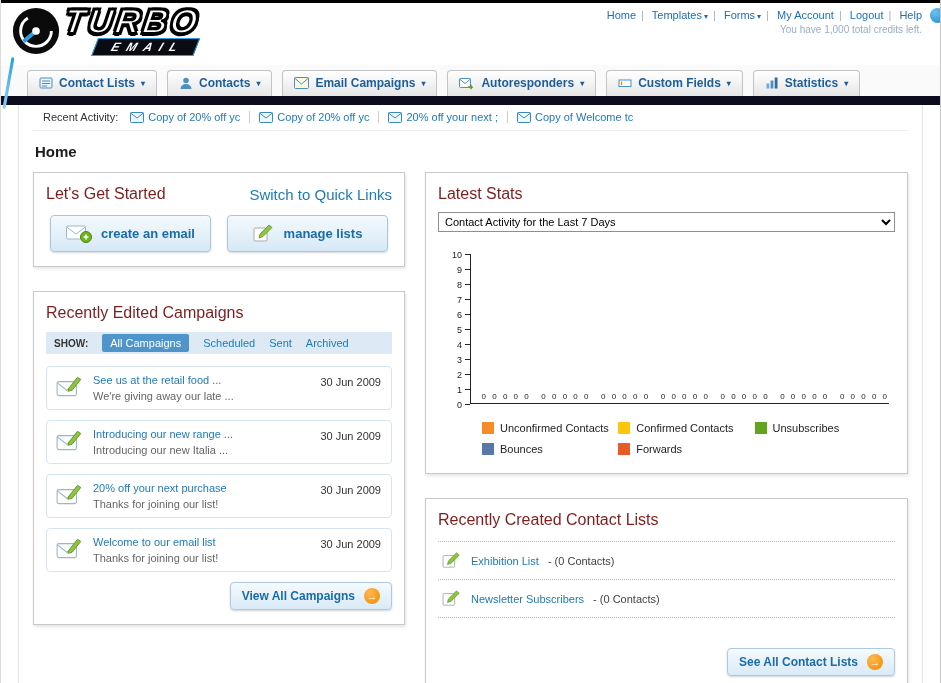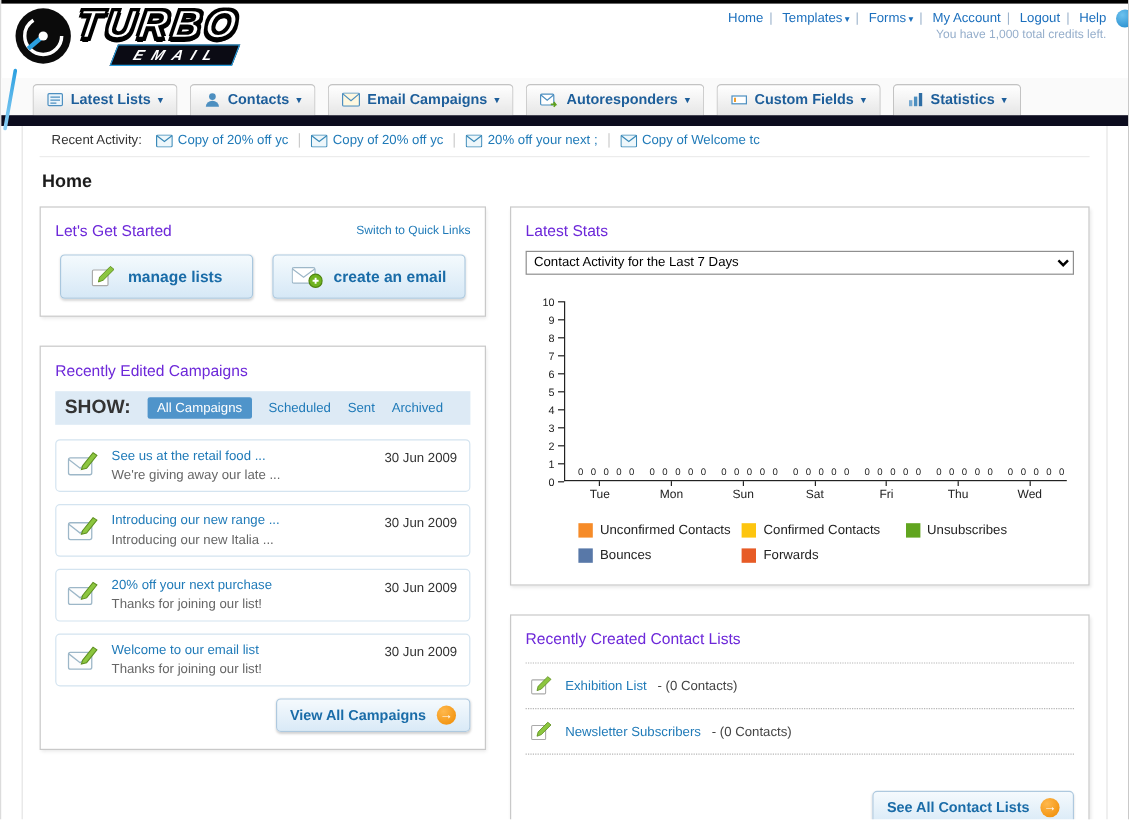--- a/index.html
+++ b/index.html
@@ -49,32 +49,32 @@
   .vsep { width:1px; height:12px; background:#ccc; margin:0 9px; }
 
   .page-title { font-size:15px; font-weight:bold; color:#1c1c1c; margin:12px 0 12px 2px; }
   .cols { display:flex; gap:20px; align-items:flex-start; }
   .col-left { width:372px; flex:none; }
   .col-right { flex:1; }
 
   .panel { border:1px solid #c9c9c9; background:#fff; box-shadow:1px 2px 3px rgba(0,0,0,0.10);
            padding:12px 12px 14px; margin-bottom:24px; }
   .panel-head { display:flex; justify-content:space-between; align-items:center; }
-  .panel-title { font-size:13px; color:#6d28d9; }
-  .switch-link { font-size:10px; color:#1f7ab8; text-decoration:none; cursor:pointer; }
+  .panel-title { font-size:16px; color:#7f1d1d; }
+  .switch-link { font-size:15px; color:#1f7ab8; text-decoration:none; cursor:pointer; }
 
   .gs-buttons { display:flex; gap:16px; margin-top:12px; padding:0 4px; }
   .big-btn { flex:1; display:flex; align-items:center; justify-content:center; gap:9px; padding:8px 6px;
            background:linear-gradient(#f4fafd,#d6e8f6); border:1px solid #a9c7de; border-radius:4px;
            font-family:inherit; font-size:13px; font-weight:bold; color:#1a6ca8; cursor:pointer;
            box-shadow:0 1px 2px rgba(0,0,0,0.15); }
 
   .filter-bar { background:#ddeaf5; padding:5px 8px; display:flex; align-items:center; gap:14px;
            font-size:11px; margin:10px 0 12px; }
-  .show-label { color:#333; font-size:16px; font-weight:bold; }
+  .show-label { color:#333; font-size:10px; font-weight:bold; }
   .filter { color:#1f7ab8; text-decoration:none; cursor:pointer; }
   .filter.selected { background:#4f94ca; color:#fff; padding:3px 8px; border-radius:2px; margin:-3px 0; }
 
   .campaign-item { position:relative; border:1px solid #d4e4f0; border-radius:4px; padding:7px 86px 7px 46px;
            margin-bottom:10px; min-height:44px; }
   .c-icon { position:absolute; left:9px; top:8px; }
   .c-title { display:block; font-size:11px; color:#1f7ab8; text-decoration:none; margin-bottom:4px; cursor:pointer; }
   .c-sub { font-size:11px; color:#666; }
   .c-date { position:absolute; right:10px; top:9px; font-size:11px; color:#333; }
   .panel-actions { text-align:right; margin-top:8px; }
@@ -144,21 +144,21 @@
   </header>
 
   <nav class="nav">
     <div class="tab">
       <svg width="14" height="14" viewBox="0 0 14 14">
           <rect x="1" y="2" width="12" height="10" rx="1" fill="#eaf4fb" stroke="#4d8fc0"></rect>
           <line x1="3" y1="5" x2="11" y2="5" stroke="#4d8fc0"></line>
           <line x1="3" y1="7.5" x2="11" y2="7.5" stroke="#4d8fc0"></line>
           <line x1="3" y1="10" x2="8" y2="10" stroke="#4d8fc0"></line>
         </svg>
-      <span class="tab-label">Latest Lists</span>
+      <span class="tab-label">Contact Lists</span>
       <span class="caret">▾</span>
     </div>
     <div class="tab">
       <svg width="14" height="14" viewBox="0 0 14 14">
           <circle cx="7" cy="4.5" r="2.8" fill="#4d8fc0"></circle>
           <path d="M1.5 13 a5.5 5 0 0 1 11 0 Z" fill="#4d8fc0"></path>
         </svg>
       <span class="tab-label">Contacts</span>
       <span class="caret">▾</span>
     </div>
@@ -240,34 +240,34 @@
     <div class="cols">
       <div class="col-left">
 
         <section class="panel">
           <div class="panel-head">
             <span class="panel-title">Let's Get Started</span>
             <a class="switch-link">Switch to Quick Links</a>
           </div>
           <div class="gs-buttons">
             <button class="big-btn">
-              <svg width="22" height="19" viewBox="0 0 22 19">
-                  <rect x="1" y="4" width="13" height="13" rx="1" fill="#fff" stroke="#aaa"></rect>
-                  <path d="M7 10 L16 1 L19 3.5 L10 12.5 L6 14 Z" fill="#8cc63f" stroke="#5e8f1f" stroke-width="0.8"></path>
-                </svg>
-              <span>manage lists</span>
-            </button>
-            <button class="big-btn">
               <svg width="26" height="18" viewBox="0 0 26 18">
                   <rect x="0.5" y="1" width="19" height="13" rx="1.5" fill="#fff" stroke="#9db7c8"></rect>
                   <path d="M0.5 2 L10 9 L19.5 2" fill="none" stroke="#9db7c8"></path>
                   <circle cx="20" cy="12" r="5.5" fill="#6fb41e" stroke="#4e840f"></circle>
                   <path d="M20 9.5 V14.5 M17.5 12 H22.5" stroke="#fff" stroke-width="1.6"></path>
                 </svg>
               <span>create an email</span>
+            </button>
+            <button class="big-btn">
+              <svg width="22" height="19" viewBox="0 0 22 19">
+                  <rect x="1" y="4" width="13" height="13" rx="1" fill="#fff" stroke="#aaa"></rect>
+                  <path d="M7 10 L16 1 L19 3.5 L10 12.5 L6 14 Z" fill="#8cc63f" stroke="#5e8f1f" stroke-width="0.8"></path>
+                </svg>
+              <span>manage lists</span>
             </button>
           </div>
         </section>
 
         <section class="panel">
           <div class="panel-title">Recently Edited Campaigns</div>
           <div class="filter-bar">
             <span class="show-label">SHOW:</span>
             <a class="filter selected">All Campaigns</a>
             <a class="filter">Scheduled</a>
@@ -374,29 +374,20 @@
                   <span class="zgroup">0 0 0 0 0</span>
                   <span class="zgroup">0 0 0 0 0</span>
                   <span class="zgroup">0 0 0 0 0</span>
                   <span class="zgroup">0 0 0 0 0</span>
                   <span class="zgroup">0 0 0 0 0</span>
                   <span class="zgroup">0 0 0 0 0</span>
                   <span class="zgroup">0 0 0 0 0</span>
                 </div>
             </div>
           </div>
-          <div class="x-axis">
-              <span class="xlab">Tue</span>
-              <span class="xlab">Mon</span>
-              <span class="xlab">Sun</span>
-              <span class="xlab">Sat</span>
-              <span class="xlab">Fri</span>
-              <span class="xlab">Thu</span>
-              <span class="xlab">Wed</span>
-            </div>
 
           <div class="legend">
             <div class="legend-item">
               <span class="legend-swatch" style="background: rgb(246, 139, 40);"></span>
               <span>Unconfirmed Contacts</span>
             </div>
             <div class="legend-item">
               <span class="legend-swatch" style="background: rgb(253, 197, 15);"></span>
               <span>Confirmed Contacts</span>
             </div>

